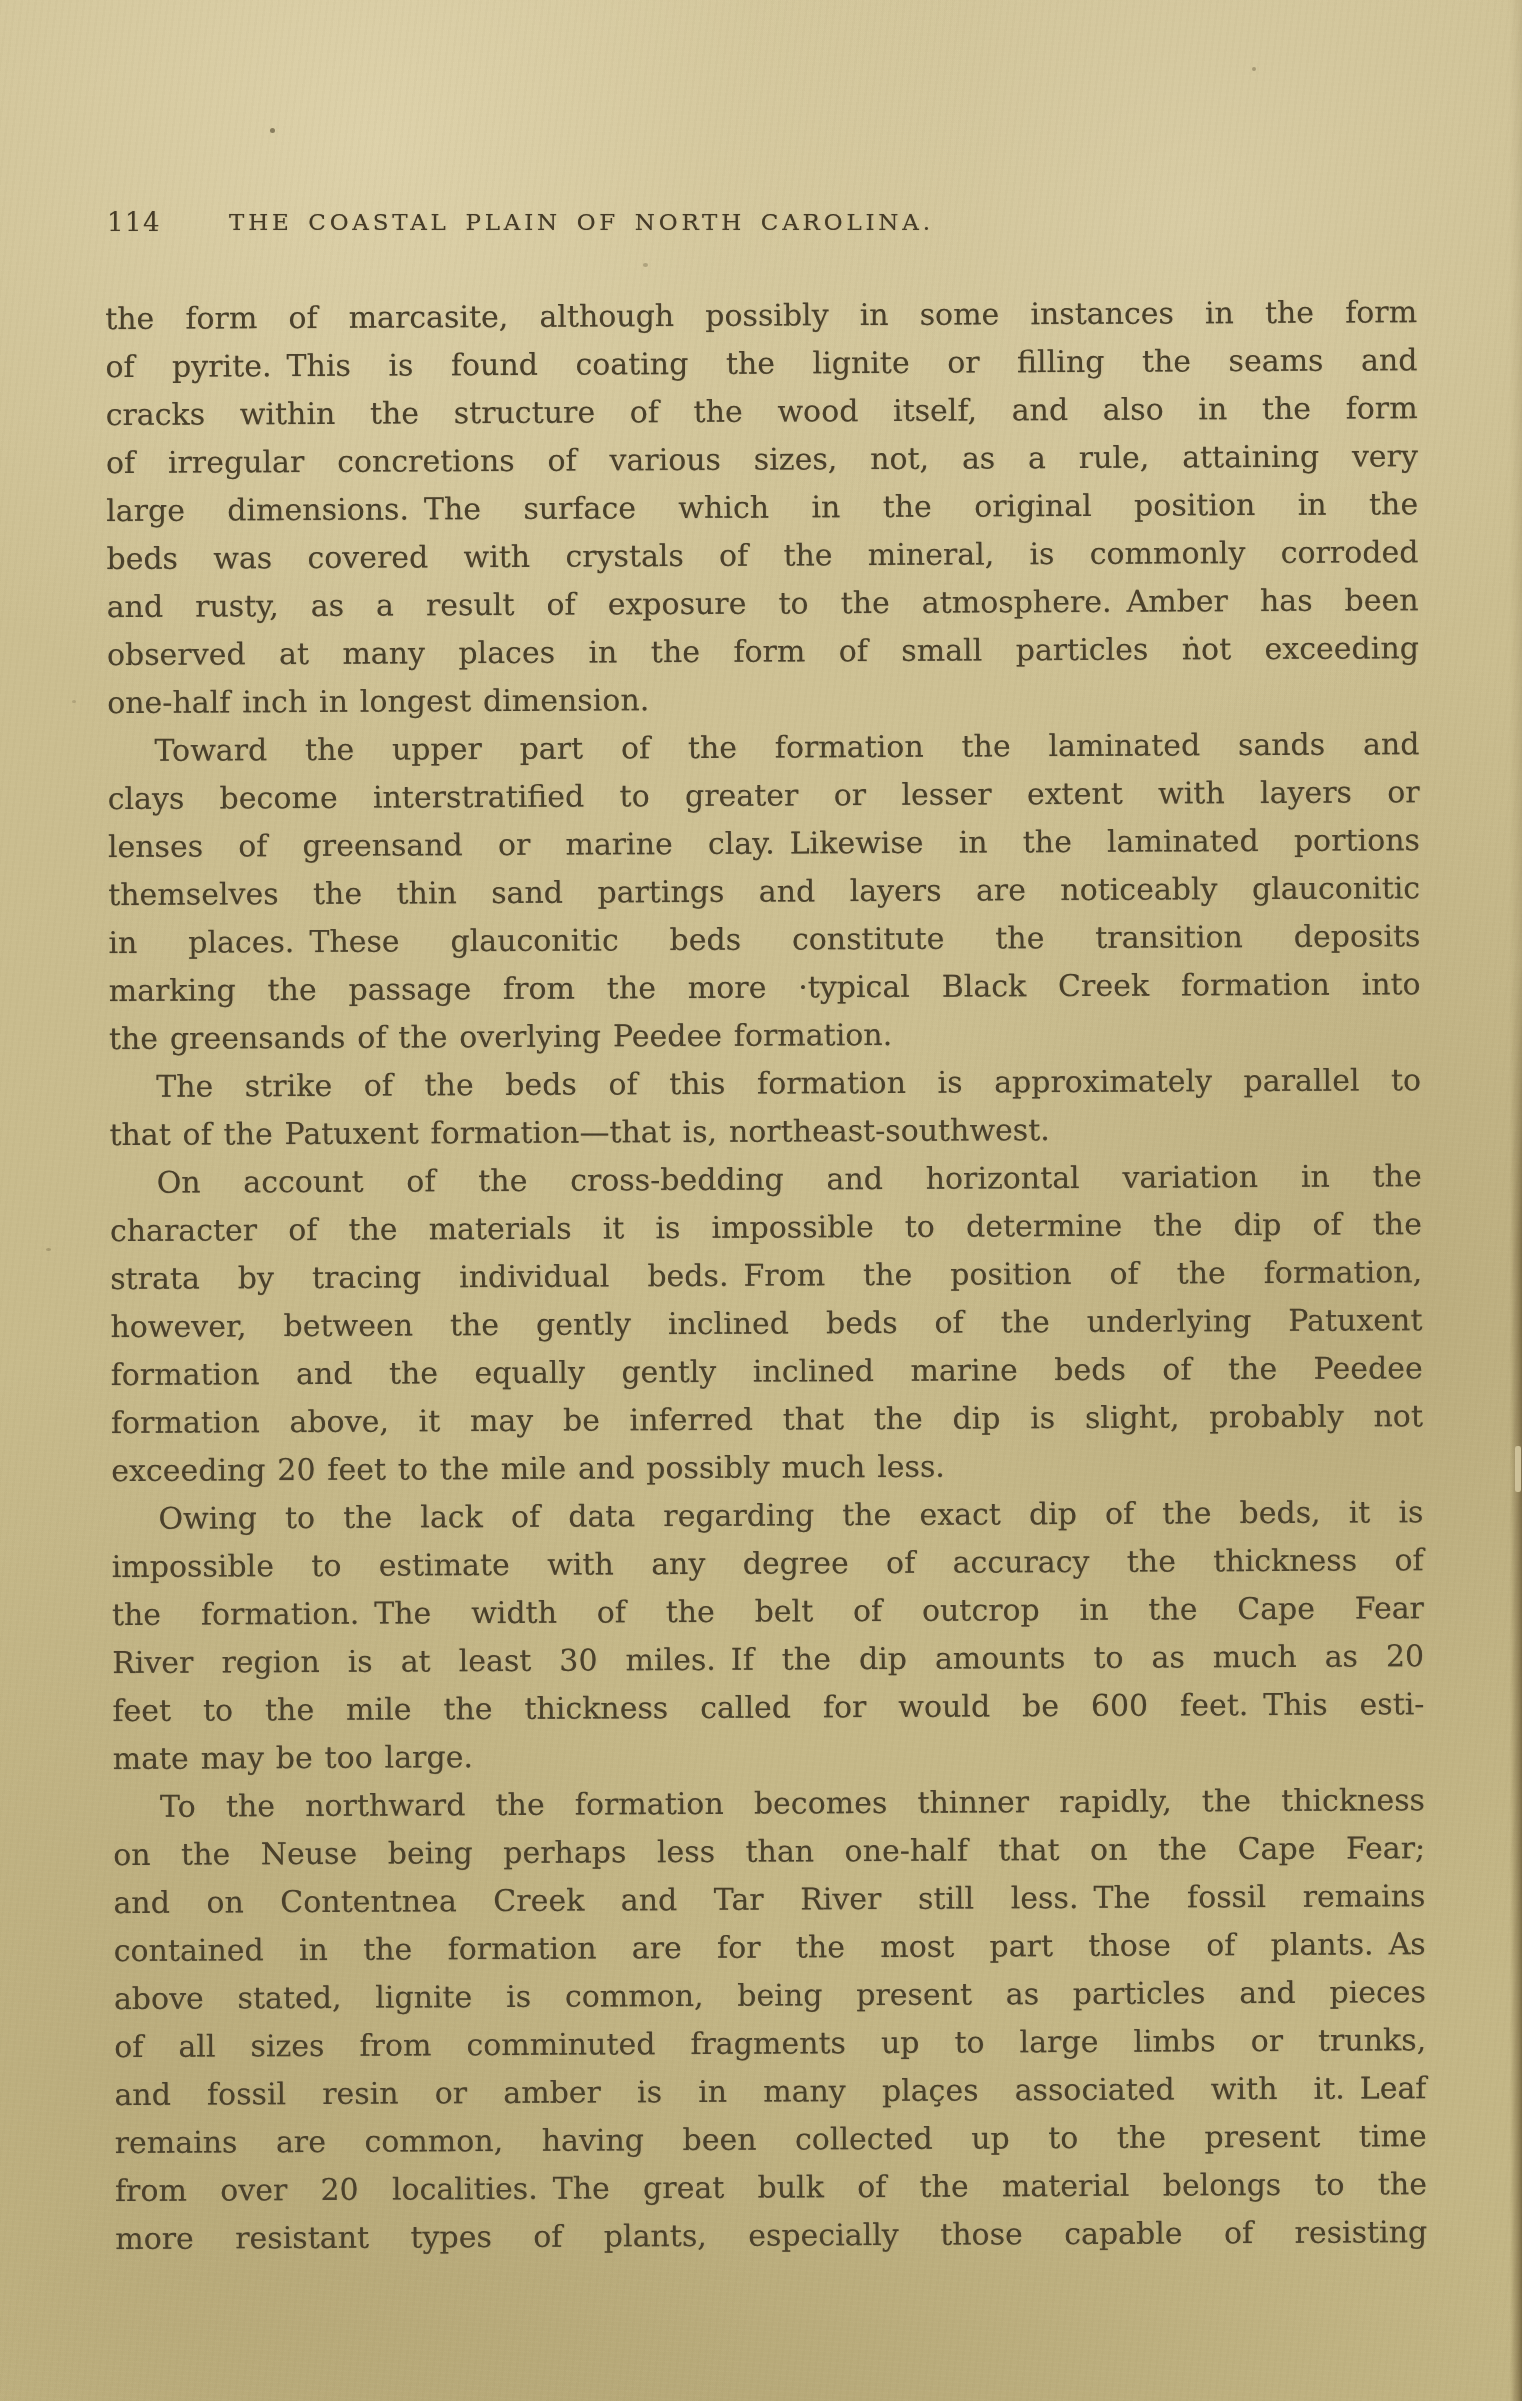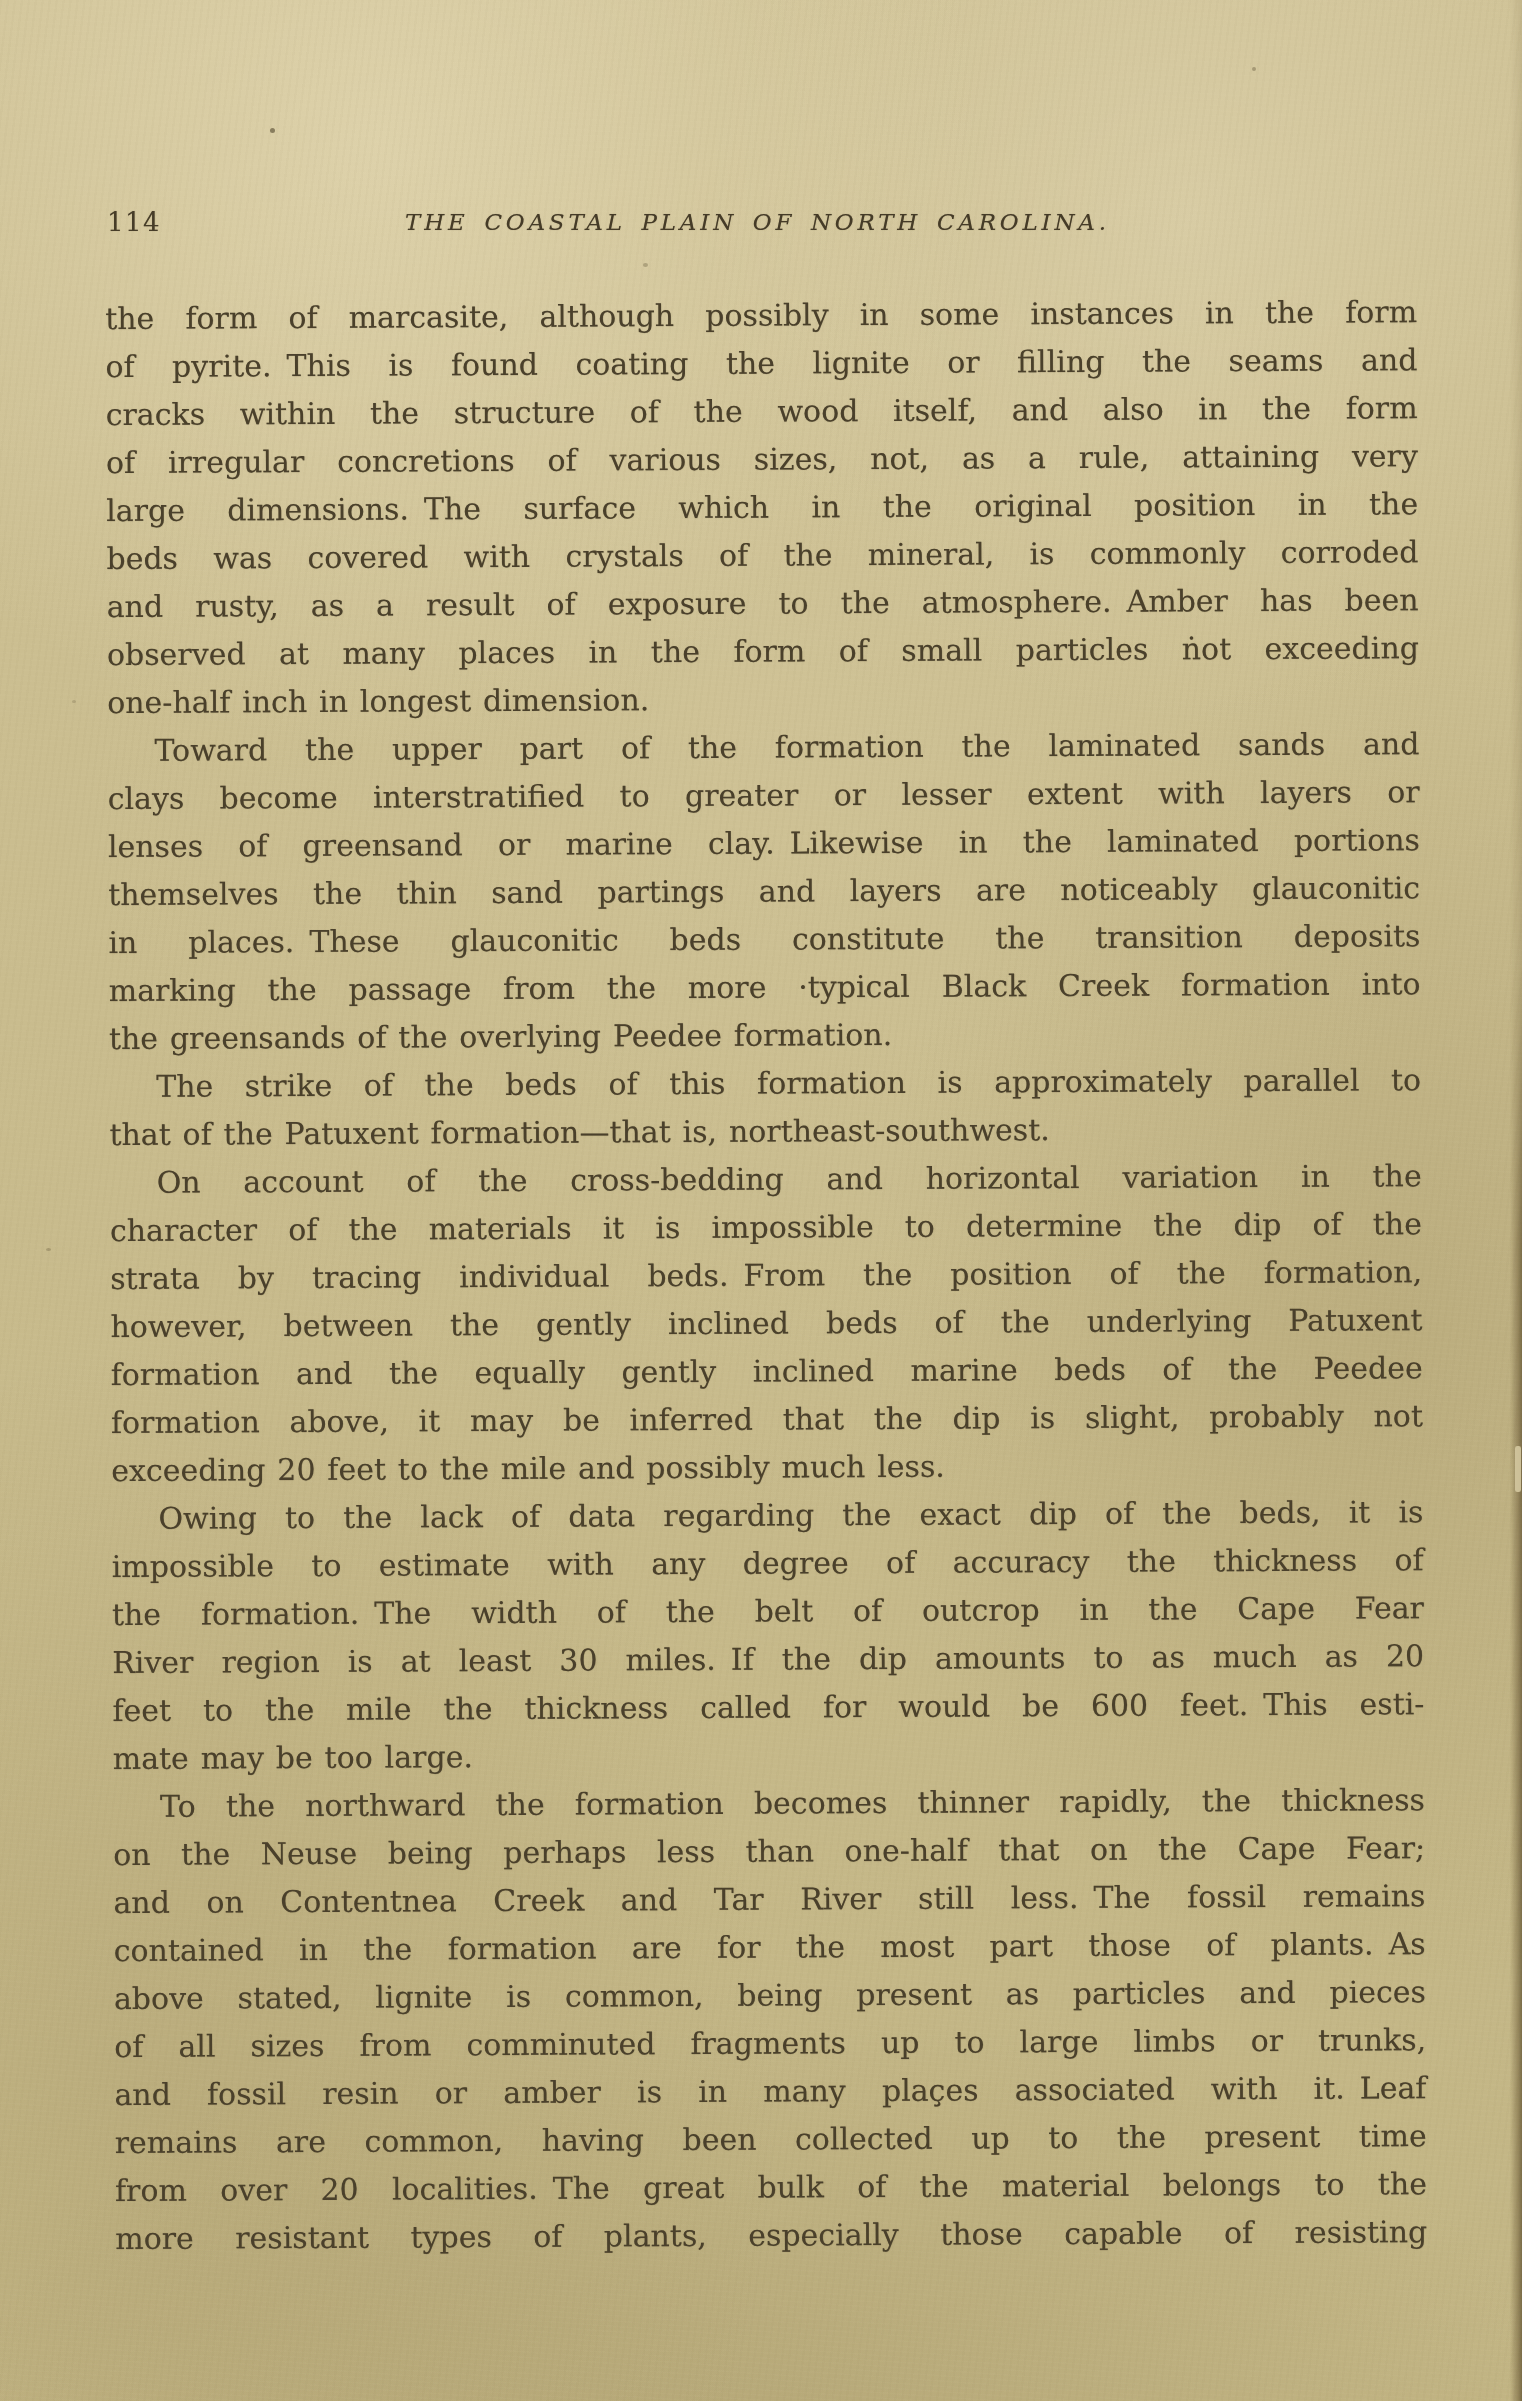--- a/index.html
+++ b/index.html
@@ -74,28 +74,27 @@
     font-size: 26px;
     color: #473d28;
     letter-spacing: 1.5px;
     text-shadow: 0 0 0.8px rgba(70,60,40,0.45);
   }
   .running-title {
     position: absolute;
     left: 122px;
     right: 122px;
     top: 1.5px;
-    text-align: center;
+    text-align: left;
     font-size: 23px;
     letter-spacing: 3.8px;
     word-spacing: 4.6px;
     color: #453b27;
     text-shadow: 0 0 0.8px rgba(70,60,40,0.5);
     white-space: nowrap;
-    font-style: italic;
   }
 
   .body-text {
     position: absolute;
     top: 295px;
     left: 105px;
     width: 1312px;
     transform: rotate(-0.30deg);
     transform-origin: 0 0;
     color: #4a402b;

